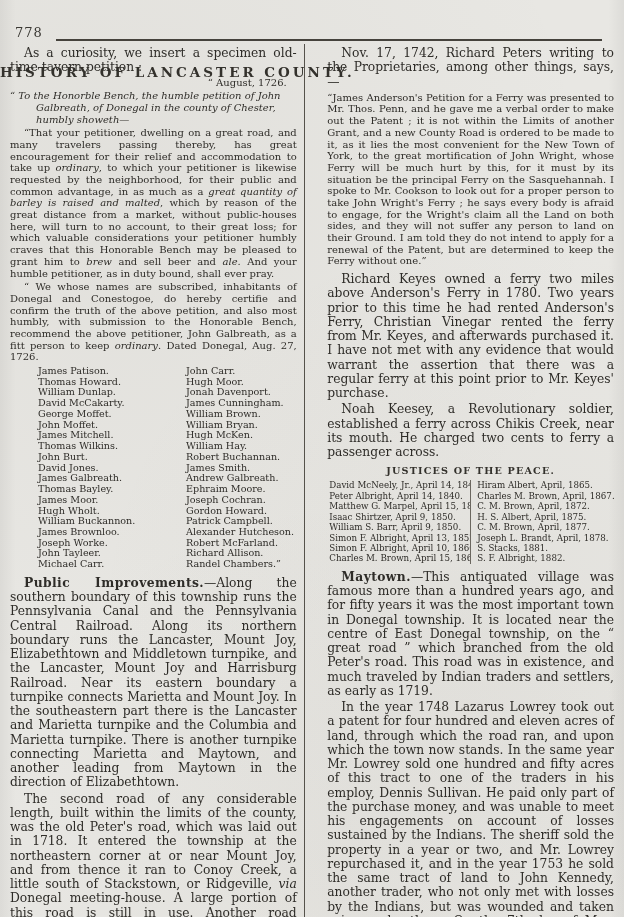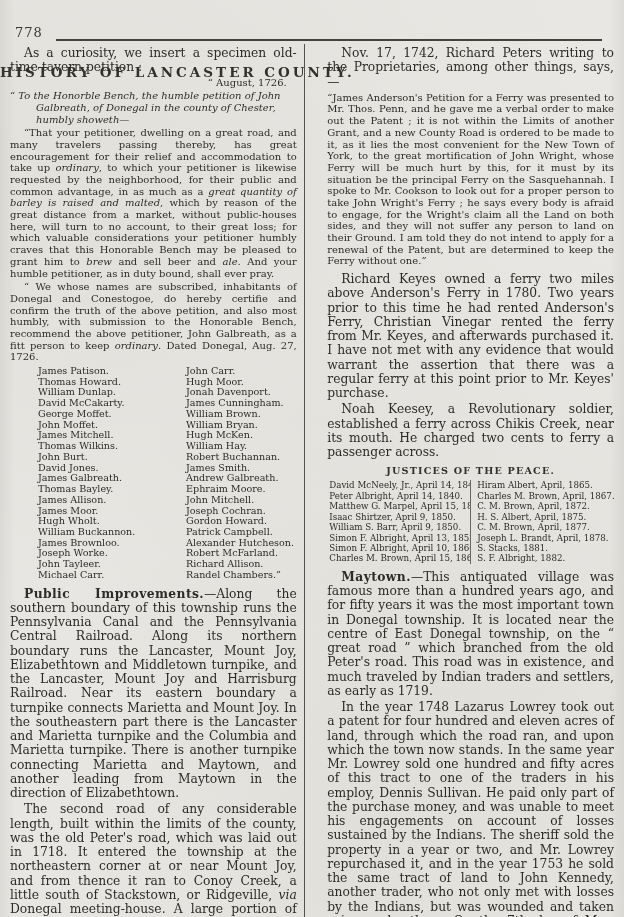--- a/index.html
+++ b/index.html
@@ -127,24 +127,20 @@
           <div class="names-row">
             <span>James Galbreath.</span>
             <span>Andrew Galbreath.</span>
           </div>
 
           <div class="names-row">
             <span>Thomas Bayley.</span>
             <span>Ephraim Moore.</span>
           </div>
 
-          <div class="names-row">
-            <span>James Allison.</span>
-            <span>John Mitchell.</span>
-          </div>
 
           <div class="names-row">
             <span>James Moor.</span>
             <span>Joseph Cochran.</span>
           </div>
 
           <div class="names-row">
             <span>Hugh Wholt.</span>
             <span>Gordon Howard.</span>
           </div>

